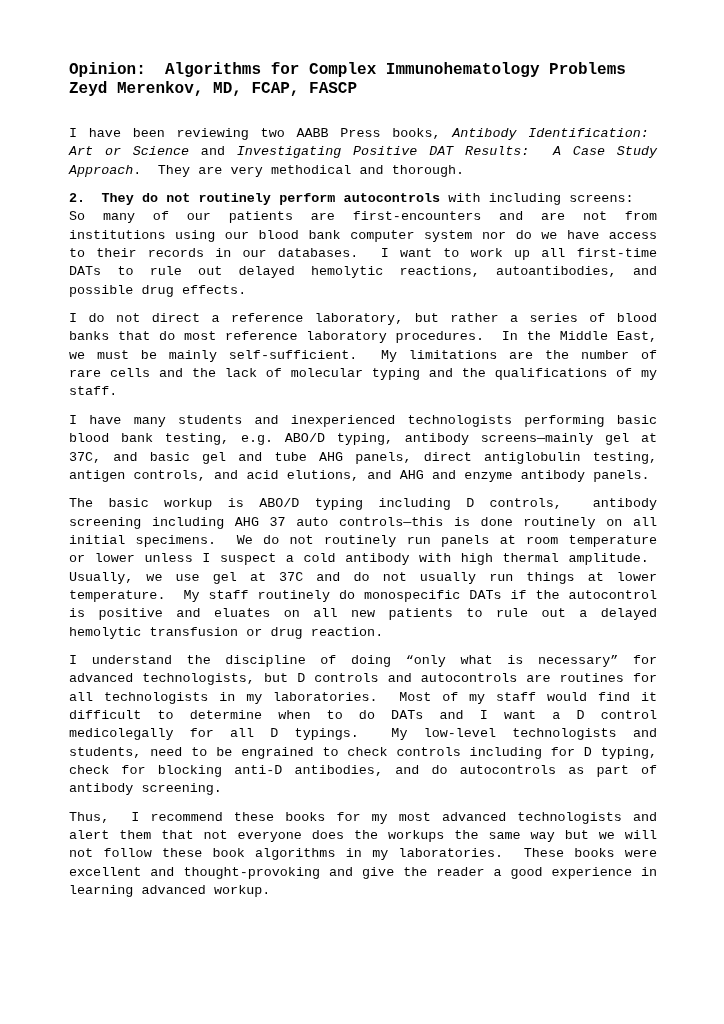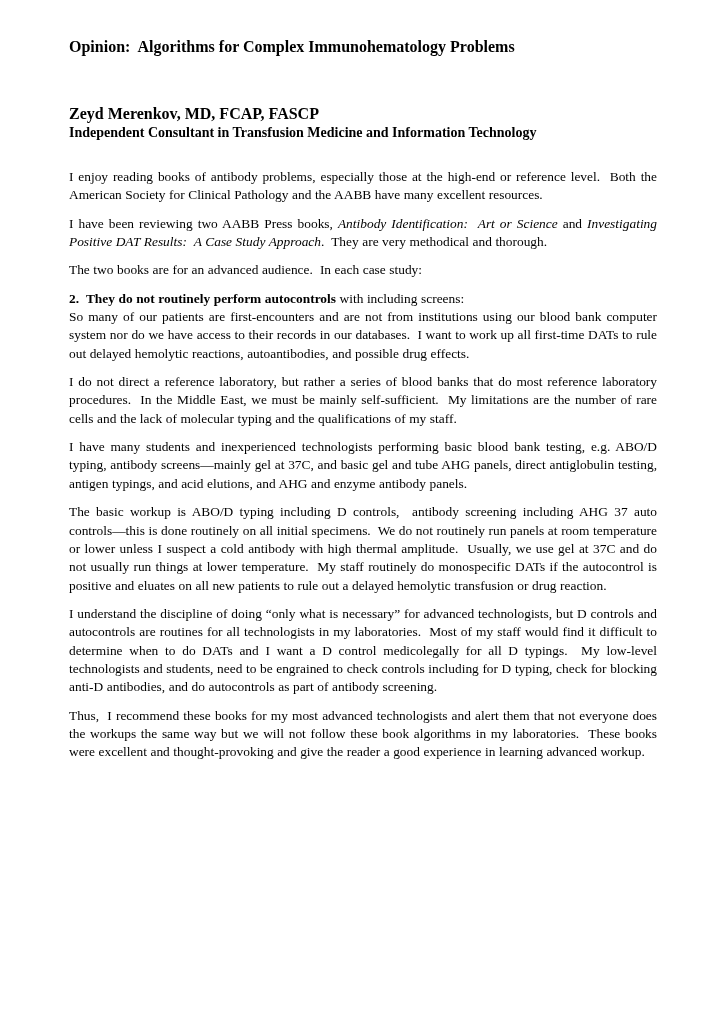--- a/index.html
+++ b/index.html
@@ -6,40 +6,39 @@
     margin: 0;
     padding: 0;
     background: #ffffff;
   }
   .page {
     position: relative;
     width: 724px;
     height: 1024px;
     background: #ffffff;
     box-sizing: border-box;
-    padding: 37px 67px 0 69px;
-    font-family: Liberation Serif, serif;
+    padding: 61px 67px 0 69px;
+    font-family: Liberation Mono, monospace;
     color: #000000;
     overflow: hidden;
     border-radius: 30px;
   }
   .doc-header { margin: 0 0 26px 0; }
   .doc-title {
     margin: 0;
     font-size: 16px;
     line-height: 19px;
     font-weight: 700;
     white-space: nowrap;
   }
   .doc-author {
     font-size: 16px;
     line-height: 19px;
     font-weight: 700;
     white-space: nowrap;
-    margin-top: 48px;
   }
   .doc-role {
     font-size: 14px;
     line-height: 19px;
     font-weight: 700;
     white-space: nowrap;
   }
   .doc-body { width: 588px; }
   .block { margin: 0 0 10px 0; }
   .part {
@@ -53,41 +52,34 @@
   .seg-bold   { font-weight: 700; font-style: normal; }
   .seg-italic { font-weight: 400; font-style: italic; }
 </style>
 </head>
 <body>
 
 <div class="page">
   <header class="doc-header">
     <h1 class="doc-title">Opinion:&nbsp; Algorithms for Complex Immunohematology Problems</h1>
     <div class="doc-author">Zeyd Merenkov, MD, FCAP, FASCP</div>
-    <div class="doc-role">Independent Consultant in Transfusion Medicine and Information Technology</div>
   </header>
   <main class="doc-body">
       <div class="block">
-        <p class="part"><span class="seg-normal">I enjoy reading books of antibody problems, especially those at the high-end or reference level.&nbsp; Both the American Society for Clinical Pathology and the AABB have many excellent resources.</span></p>
-      </div>
-      <div class="block">
         <p class="part"><span class="seg-normal">I have been reviewing two AABB Press books, </span><span class="seg-italic">Antibody Identification:&nbsp; Art or Science</span><span class="seg-normal"> and </span><span class="seg-italic">Investigating Positive DAT Results:&nbsp; A Case Study Approach</span><span class="seg-normal">.&nbsp; They are very methodical and thorough.</span></p>
-      </div>
-      <div class="block">
-        <p class="part"><span class="seg-normal">The two books are for an advanced audience.&nbsp; In each case study:</span></p>
       </div>
       <div class="block">
         <p class="part"><span class="seg-bold">2.&nbsp; They do not routinely perform autocontrols</span><span class="seg-normal"> with including screens:</span></p>
         <p class="part"><span class="seg-normal">So many of our patients are first-encounters and are not from institutions using our blood bank computer system nor do we have access to their records in our databases.&nbsp; I want to work up all first-time DATs to rule out delayed hemolytic reactions, autoantibodies, and possible drug effects.</span></p>
       </div>
       <div class="block">
         <p class="part"><span class="seg-normal">I do not direct a reference laboratory, but rather a series of blood banks that do most reference laboratory procedures.&nbsp; In the Middle East, we must be mainly self-sufficient.&nbsp; My limitations are the number of rare cells and the lack of molecular typing and the qualifications of my staff.</span></p>
       </div>
       <div class="block">
-        <p class="part"><span class="seg-normal">I have many students and inexperienced technologists performing basic blood bank testing, e.g. ABO/D typing, antibody screens—mainly gel at 37C, and basic gel and tube AHG panels, direct antiglobulin testing, antigen typings, and acid elutions, and AHG and enzyme antibody panels.</span></p>
+        <p class="part"><span class="seg-normal">I have many students and inexperienced technologists performing basic blood bank testing, e.g. ABO/D typing, antibody screens—mainly gel at 37C, and basic gel and tube AHG panels, direct antiglobulin testing, antigen controls, and acid elutions, and AHG and enzyme antibody panels.</span></p>
       </div>
       <div class="block">
         <p class="part"><span class="seg-normal">The basic workup is ABO/D typing including D controls,&nbsp; antibody screening including AHG 37 auto controls—this is done routinely on all initial specimens.&nbsp; We do not routinely run panels at room temperature or lower unless I suspect a cold antibody with high thermal amplitude.&nbsp; Usually, we use gel at 37C and do not usually run things at lower temperature.&nbsp; My staff routinely do monospecific DATs if the autocontrol is positive and eluates on all new patients to rule out a delayed hemolytic transfusion or drug reaction.</span></p>
       </div>
       <div class="block">
         <p class="part"><span class="seg-normal">I understand the discipline of doing “only what is necessary” for advanced technologists, but D controls and autocontrols are routines for all technologists in my laboratories.&nbsp; Most of my staff would find it difficult to determine when to do DATs and I want a D control medicolegally for all D typings.&nbsp; My low-level technologists and students, need to be engrained to check controls including for D typing, check for blocking anti-D antibodies, and do autocontrols as part of antibody screening.</span></p>
       </div>
       <div class="block">
         <p class="part"><span class="seg-normal">Thus,&nbsp; I recommend these books for my most advanced technologists and alert them that not everyone does the workups the same way but we will not follow these book algorithms in my laboratories.&nbsp; These books were excellent and thought-provoking and give the reader a good experience in learning advanced workup.</span></p>
       </div>

